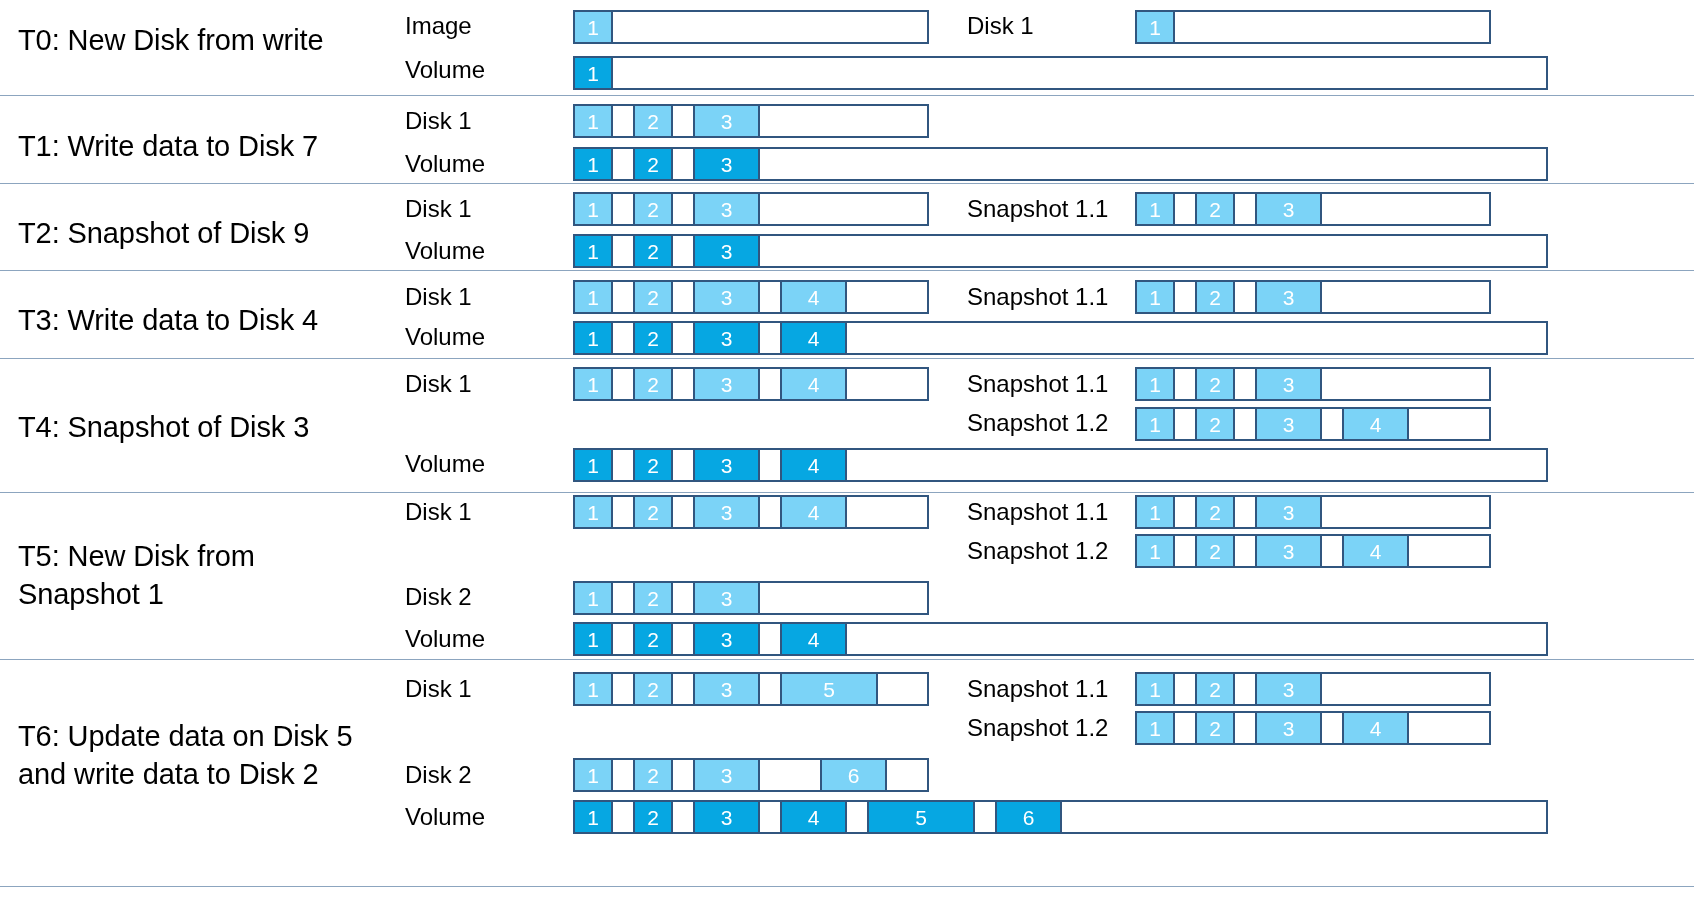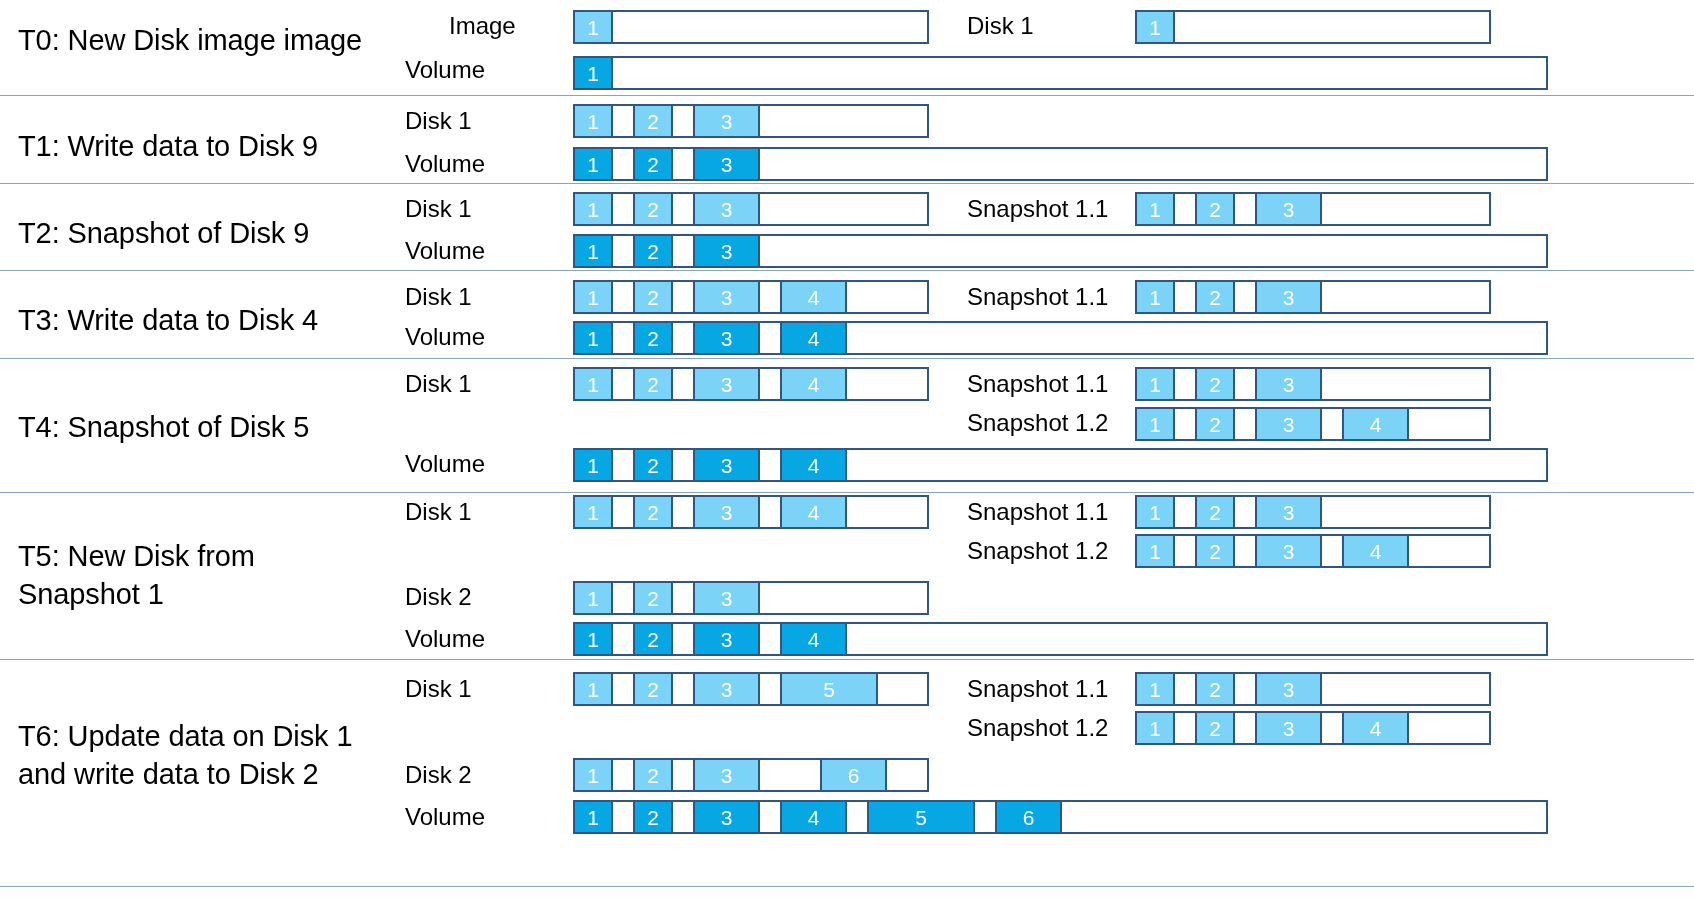--- a/index.html
+++ b/index.html
@@ -100,39 +100,39 @@
 
 <div id="diagram">
     <div class="sep" style="top: 95px;"></div>
     <div class="sep" style="top: 183px;"></div>
     <div class="sep" style="top: 270px;"></div>
     <div class="sep" style="top: 358px;"></div>
     <div class="sep" style="top: 492px;"></div>
     <div class="sep" style="top: 659px;"></div>
     <div class="sep" style="top: 886px;"></div>
     <div class="trow" style="top: 0px;">
-      <div class="caption" style="top: 22px;">T0: New Disk image image</div>
-      <div class="rlabel left" style="top: 14px; margin-left: 44px;">Image</div>
+      <div class="caption" style="top: 22px;">T0: New Disk from write</div>
+      <div class="rlabel left" style="top: 14px;">Image</div>
       <div class="bar disk" style="left: 573px; top: 10px; width: 356px; height: 34px;">
         <div class="blk fill" style="left: -2px; width: 40px;">1</div>
         <div class="blk gap" style="left: 36px; width: 19px; border-right: none;"></div>
       </div>
       <div class="rlabel mid" style="top: 14px;">Disk 1</div>
       <div class="bar disk" style="left: 1135px; top: 10px; width: 356px; height: 34px;">
         <div class="blk fill" style="left: -2px; width: 40px;">1</div>
         <div class="blk gap" style="left: 36px; width: 19px; border-right: none;"></div>
       </div>
       <div class="rlabel left" style="top: 58px;">Volume</div>
       <div class="bar volume" style="left: 573px; top: 56px; width: 975px; height: 34px;">
         <div class="blk fill" style="left: -2px; width: 40px;">1</div>
         <div class="blk gap" style="left: 36px; width: 19px; border-right: none;"></div>
       </div>
     </div>
     <div class="trow" style="top: 0px;">
-      <div class="caption" style="top: 128px;">T1: Write data to Disk 9</div>
+      <div class="caption" style="top: 128px;">T1: Write data to Disk 7</div>
       <div class="rlabel left" style="top: 109px;">Disk 1</div>
       <div class="bar disk" style="left: 573px; top: 104px; width: 356px; height: 34px;">
         <div class="blk fill" style="left: -2px; width: 40px;">1</div>
         <div class="blk gap" style="left: 36px; width: 24px;"></div>
         <div class="blk fill" style="left: 58px; width: 40px;">2</div>
         <div class="blk gap" style="left: 96px; width: 24px;"></div>
         <div class="blk fill" style="left: 118px; width: 67px;">3</div>
         <div class="blk gap" style="left: 183px; width: 173px; border-right: none;"></div>
       </div>
       <div class="rlabel left" style="top: 152px;">Volume</div>
@@ -203,21 +203,21 @@
         <div class="blk gap" style="left: 36px; width: 24px;"></div>
         <div class="blk fill" style="left: 58px; width: 40px;">2</div>
         <div class="blk gap" style="left: 96px; width: 24px;"></div>
         <div class="blk fill" style="left: 118px; width: 67px;">3</div>
         <div class="blk gap" style="left: 183px; width: 24px;"></div>
         <div class="blk fill" style="left: 205px; width: 67px;">4</div>
         <div class="blk gap" style="left: 270px; width: 705px; border-right: none;"></div>
       </div>
     </div>
     <div class="trow" style="top: 0px;">
-      <div class="caption" style="top: 409px;">T4: Snapshot of Disk 5</div>
+      <div class="caption" style="top: 409px;">T4: Snapshot of Disk 3</div>
       <div class="rlabel left" style="top: 372px;">Disk 1</div>
       <div class="bar disk" style="left: 573px; top: 367px; width: 356px; height: 34px;">
         <div class="blk fill" style="left: -2px; width: 40px;">1</div>
         <div class="blk gap" style="left: 36px; width: 24px;"></div>
         <div class="blk fill" style="left: 58px; width: 40px;">2</div>
         <div class="blk gap" style="left: 96px; width: 24px;"></div>
         <div class="blk fill" style="left: 118px; width: 67px;">3</div>
         <div class="blk gap" style="left: 183px; width: 24px;"></div>
         <div class="blk fill" style="left: 205px; width: 67px;">4</div>
         <div class="blk gap" style="left: 270px; width: 86px; border-right: none;"></div>
@@ -303,21 +303,21 @@
         <div class="blk gap" style="left: 36px; width: 24px;"></div>
         <div class="blk fill" style="left: 58px; width: 40px;">2</div>
         <div class="blk gap" style="left: 96px; width: 24px;"></div>
         <div class="blk fill" style="left: 118px; width: 67px;">3</div>
         <div class="blk gap" style="left: 183px; width: 24px;"></div>
         <div class="blk fill" style="left: 205px; width: 67px;">4</div>
         <div class="blk gap" style="left: 270px; width: 705px; border-right: none;"></div>
       </div>
     </div>
     <div class="trow" style="top: 0px;">
-      <div class="caption" style="top: 718px;">T6: Update data on Disk 1
+      <div class="caption" style="top: 718px;">T6: Update data on Disk 5
 and write data to Disk 2</div>
       <div class="rlabel left" style="top: 677px;">Disk 1</div>
       <div class="bar disk" style="left: 573px; top: 672px; width: 356px; height: 34px;">
         <div class="blk fill" style="left: -2px; width: 40px;">1</div>
         <div class="blk gap" style="left: 36px; width: 24px;"></div>
         <div class="blk fill" style="left: 58px; width: 40px;">2</div>
         <div class="blk gap" style="left: 96px; width: 24px;"></div>
         <div class="blk fill" style="left: 118px; width: 67px;">3</div>
         <div class="blk gap" style="left: 183px; width: 24px;"></div>
         <div class="blk fill" style="left: 205px; width: 98px;">5</div>

